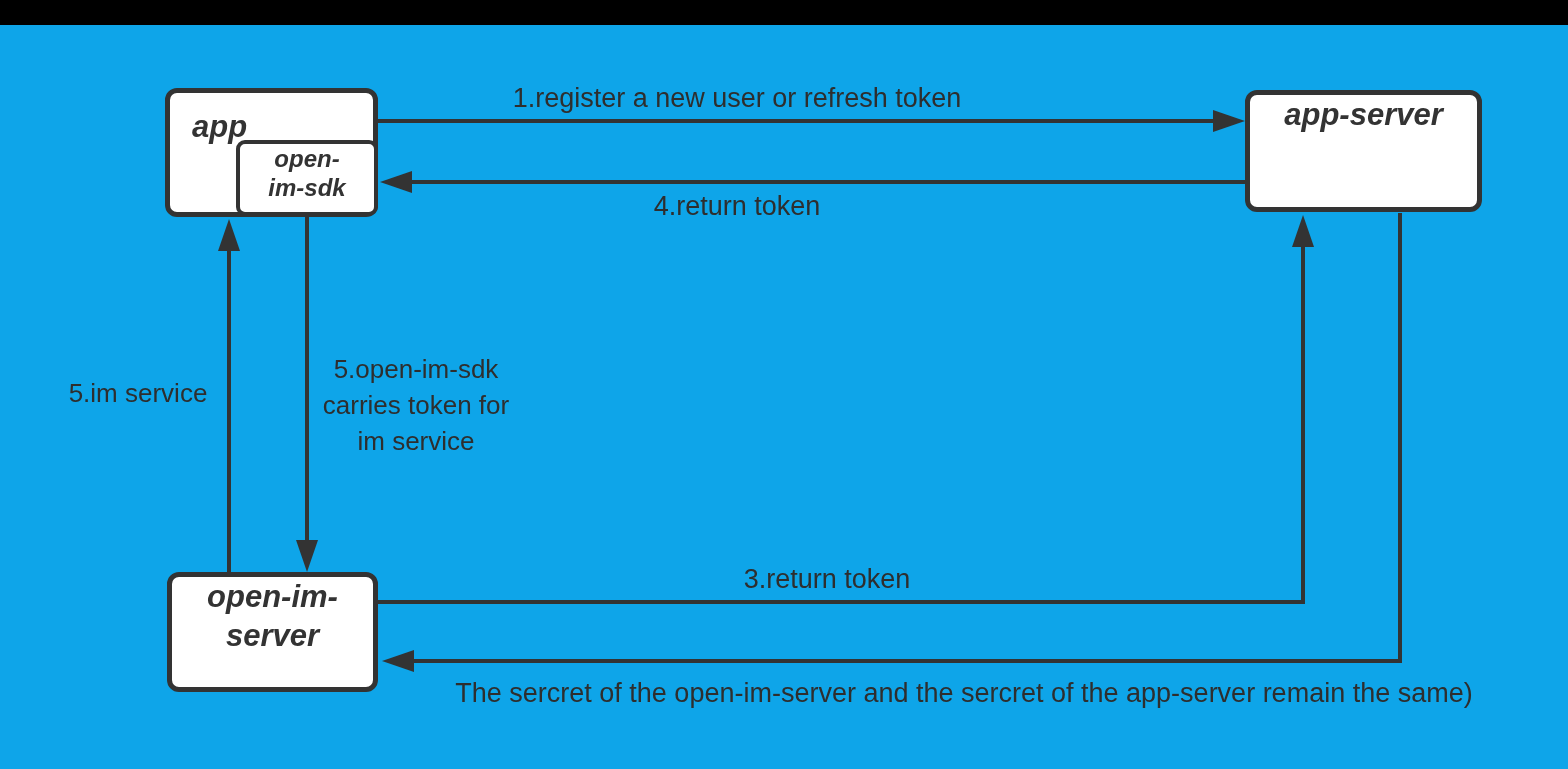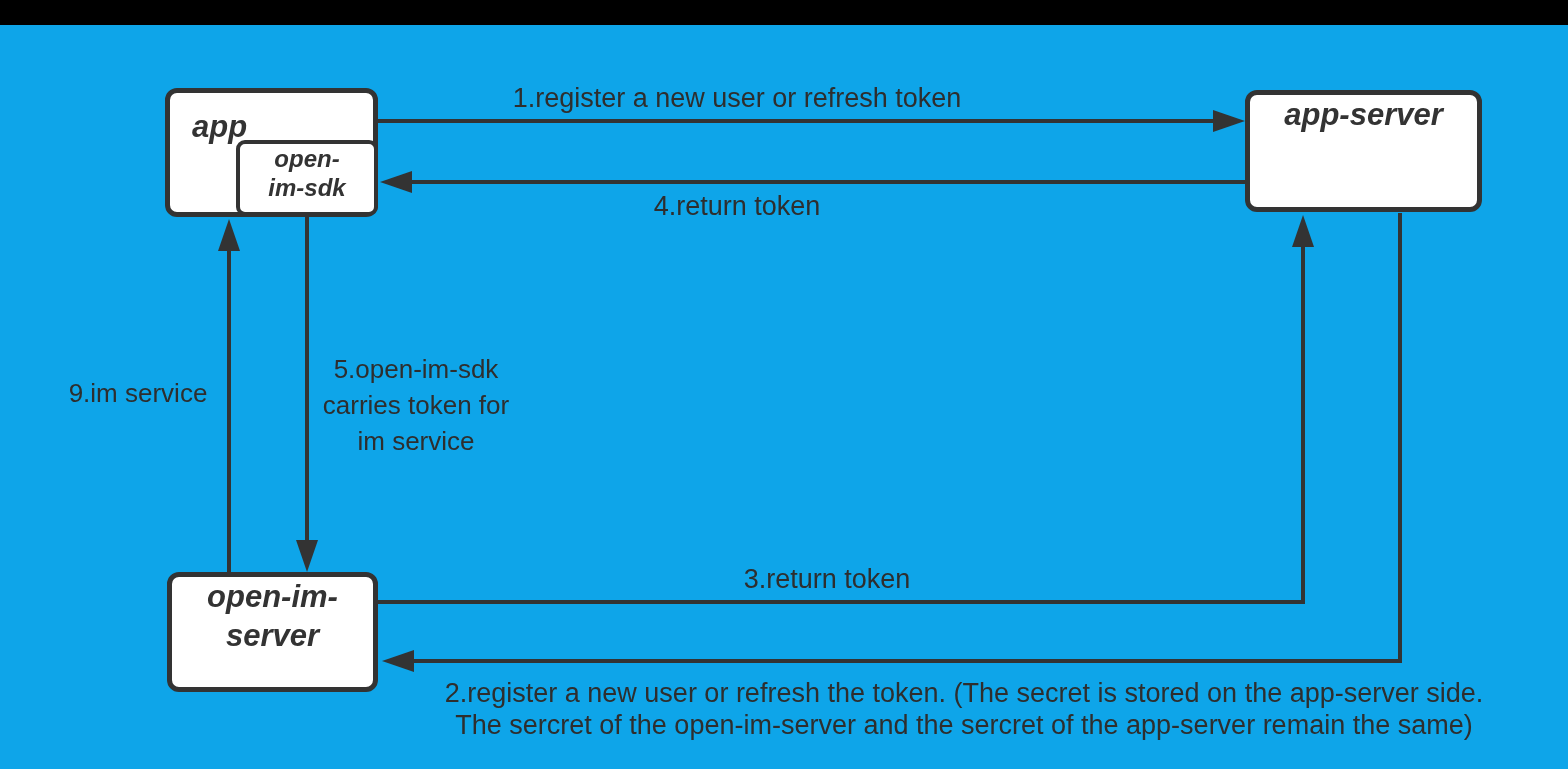--- a/index.html
+++ b/index.html
@@ -130,22 +130,21 @@
   <div class="edge-label label-e1">1.register a new user or refresh token</div>
 
   <div class="edge-label label-e4">4.return token</div>
 
   <div class="edge-label label-e5">
     <span>5.open-im-sdk</span>
     <span>carries token for</span>
     <span>im service</span>
   </div>
 
-  <div class="edge-label label-e6">9.im service</div>
+  <div class="edge-label label-e6">5.im service</div>
 
   <div class="edge-label label-e3">3.return token</div>
 
   <div class="edge-label label-e2">
-    <span>2.register a new user or refresh the token. (The secret is stored on the app-server side.</span>
     <span>The sercret of the open-im-server and the sercret of the app-server remain the same)</span>
   </div>
 
 </div>
 
 </body></html>

